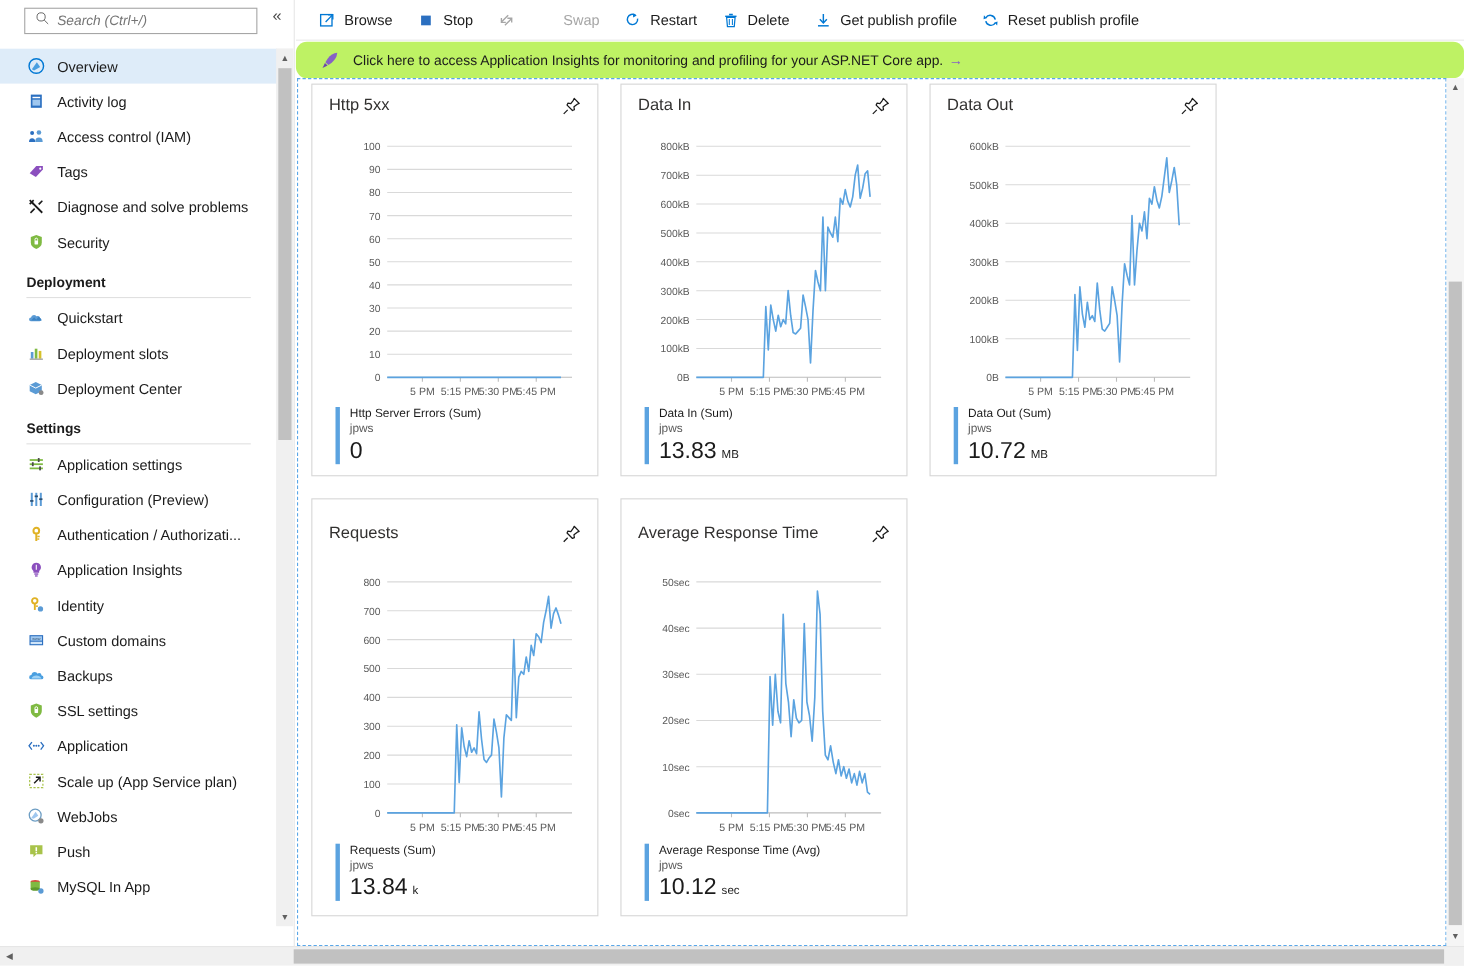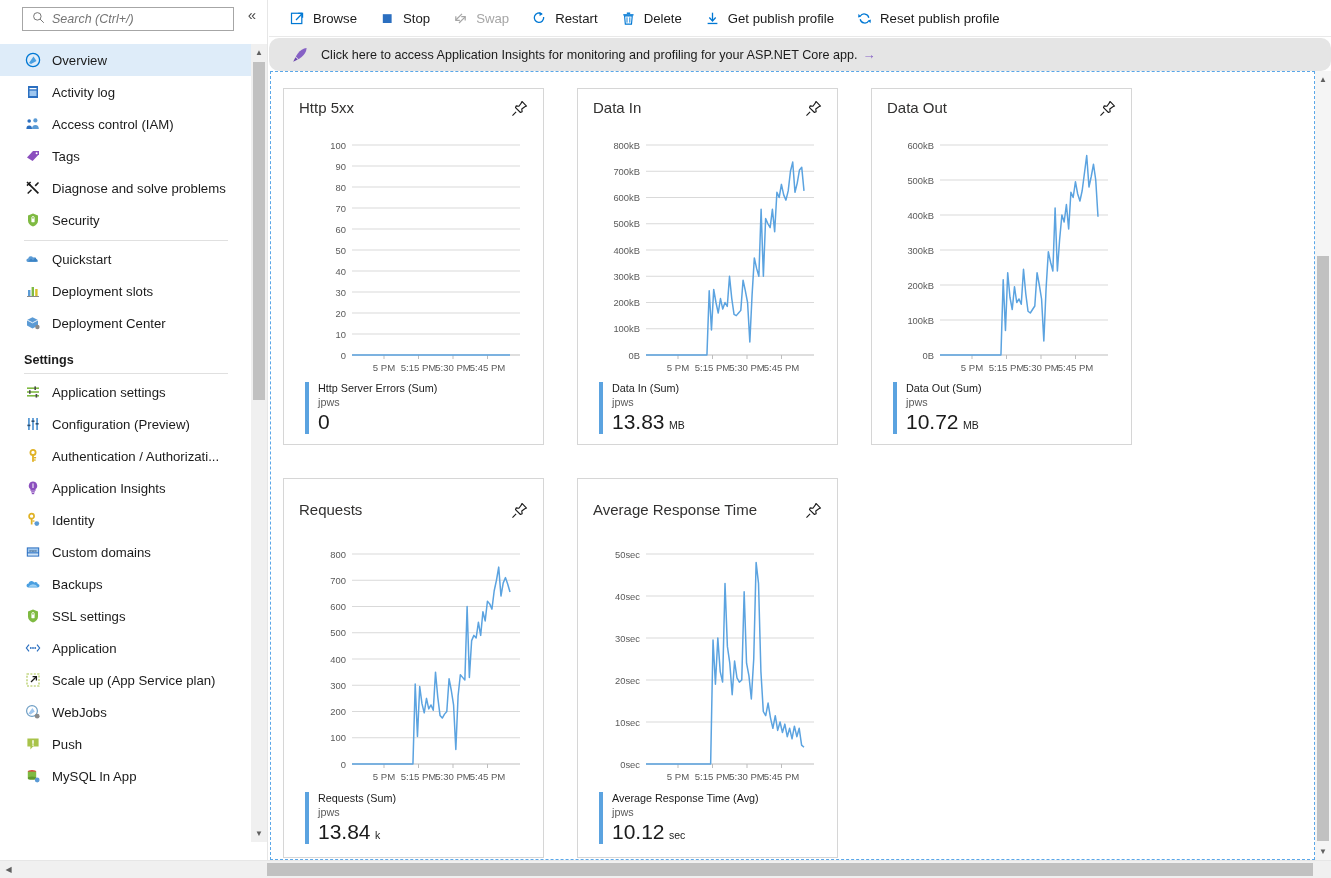--- a/index.html
+++ b/index.html
@@ -96,42 +96,42 @@
   #toolbar {
     position: absolute; left: 269px; top: 0; right: 0; height: 37px;
     background: #fff; border-bottom: 1px solid #e9e9e9;
     display: flex; align-items: center; padding-left: 20px;
   }
   .tb-btn {
     display: flex; align-items: center; height: 28px;
     margin-right: 22px; cursor: pointer; white-space: nowrap;
     font-size: 13.2px; color: #1b1b1b;
   }
-  .tb-btn.disabled { color: #a6a6a6; cursor: default; }
+  .tb-btn.disabled { color: #a6a6a6; cursor: default; gap: 36px; }
   .tb-btn .ico { width: 17px; height: 17px; margin-right: 7px;
     display: flex; align-items: center; justify-content: center; }
 
   
   #banner {
     position: absolute; left: 269px; top: 38px; right: 0; height: 33px;
-    background: #e5e5e5; display: flex; align-items: center;
+    background: #bef264; display: flex; align-items: center;
     padding-left: 22px; cursor: pointer; border-radius: 10px;
   }
   #banner .rocket { margin-right: 12px; display:flex; }
   #banner .txt { font-size: 12.6px; color: #1b1b1b; }
   #banner .arr { color: #8661c5; margin-left: 5px; font-size: 13px; }
 
   
   #content {
     position: absolute; left: 270px; top: 71px; right: 16px; bottom: 18px;
     border: 1px dashed #5aa7e8; background: #fff; overflow: hidden;
   }
   #grid {
     position: absolute; left: 12px; top: 0px; right: 0; top: 0;
-    display: flex; flex-wrap: wrap; gap: 33px; padding-top: 16px;
+    display: flex; flex-wrap: wrap; gap: 20px; padding-top: 4px;
   }
 
   .card {
     width: 261px; background: #fff; border: 1px solid #d6d6d6;
     position: relative;
   }
   .card.r1 { height: 357px; }
   .card.r2 { height: 380px; }
   .card-title {
     position: absolute; left: 15px; top: 10px;
@@ -248,20 +248,21 @@
         <span class="ico">
           <svg width="16" height="16" viewBox="0 0 16 16">
             <path d="M8 1.6 L13 3.4 L13 8.4 Q13 12.4 8 14.4 Q3 12.4 3 8.4 L3 3.4 Z" fill="#7fba42"></path>
             <rect x="6.4" y="6.6" width="3.2" height="3.6" rx="0.4" fill="#fff"></rect>
             <path d="M6.8 6.8 v-1.1 a1.2 1.2 0 0 1 2.4 0 v1.1" fill="none" stroke="#fff" stroke-width="0.9"></path>
           </svg>
         </span>
         <span>Security</span>
       </div>
 
+      <div class="nav-group">Deployment</div>
       <div class="nav-rule"></div>
 
       <div class="nav-item">
         <span class="ico">
           <svg width="16" height="16" viewBox="0 0 16 16">
             <path d="M3 11 q-1.6 0-1.6-1.7 t1.8-1.7 q.3-2.3 2.6-2.3 q1.6 0 2.2 1.3 q.5-.4 1.2-.4 q1.7 0 1.9 1.8 q1.5.1 1.5 1.5 T11 11 z" fill="#5b9bd5"></path>
             <path d="M3.4 10.4 L6 7.4 L8 9.6 L10.4 6.6 L13 10.4 z" fill="#3b83c4"></path>
           </svg>
         </span>
         <span>Quickstart</span>

